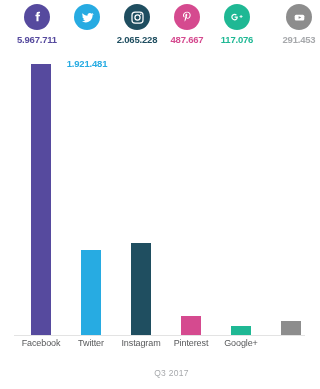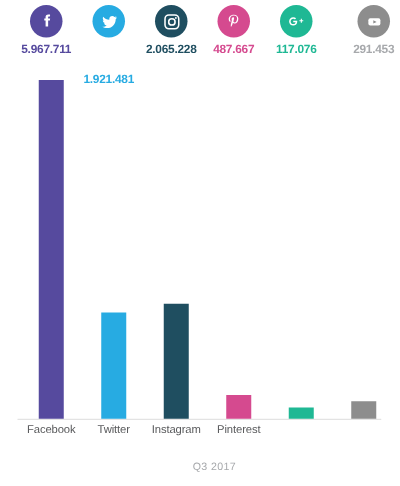--- a/index.html
+++ b/index.html
@@ -139,17 +139,18 @@
     <div class="bar" style="left:181px;width:20px;height:19px;background:#d54a8f;"></div>
     <div class="bar" style="left:231px;width:20px;height:9px;background:#1fb894;"></div>
     <div class="bar" style="left:281px;width:20px;height:14px;background:#8d8d8d;"></div>
   </div>
 
   <div class="cats">
     <div class="cat" style="left:63px;">Twitter</div>
     <div class="cat" style="left:13px;">Facebook</div>
     <div class="cat" style="left:113px;text-align:center;">Instagram</div>
     <div class="cat" style="left:163px;">Pinterest</div>
+    <div class="cat" style="left:213px;">Google+</div>
   </div>
 
   <div class="footer">Q3 2017</div>
 
 </div>
 
 </body></html>

